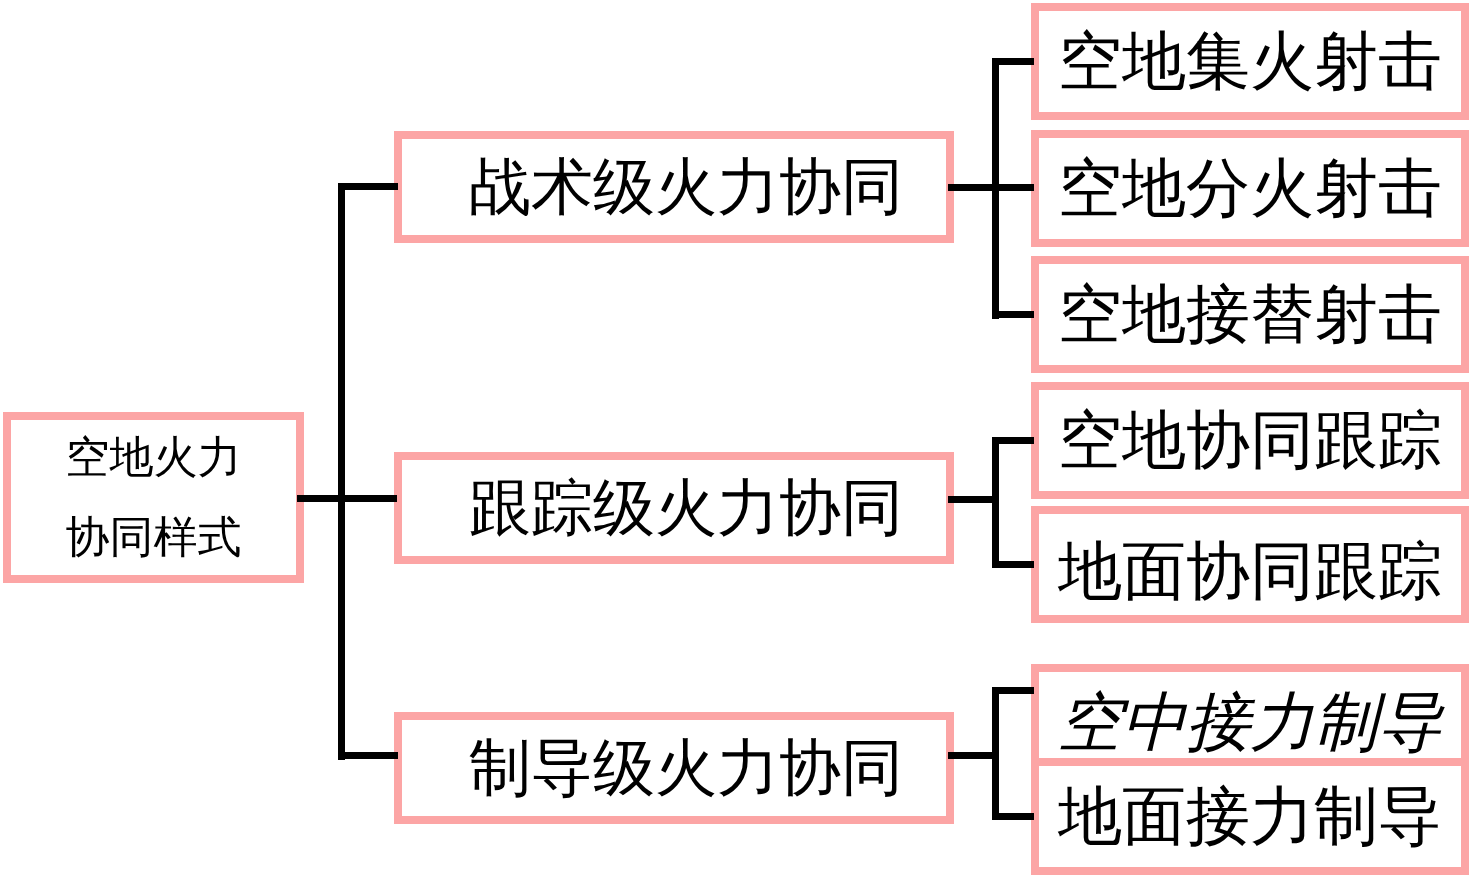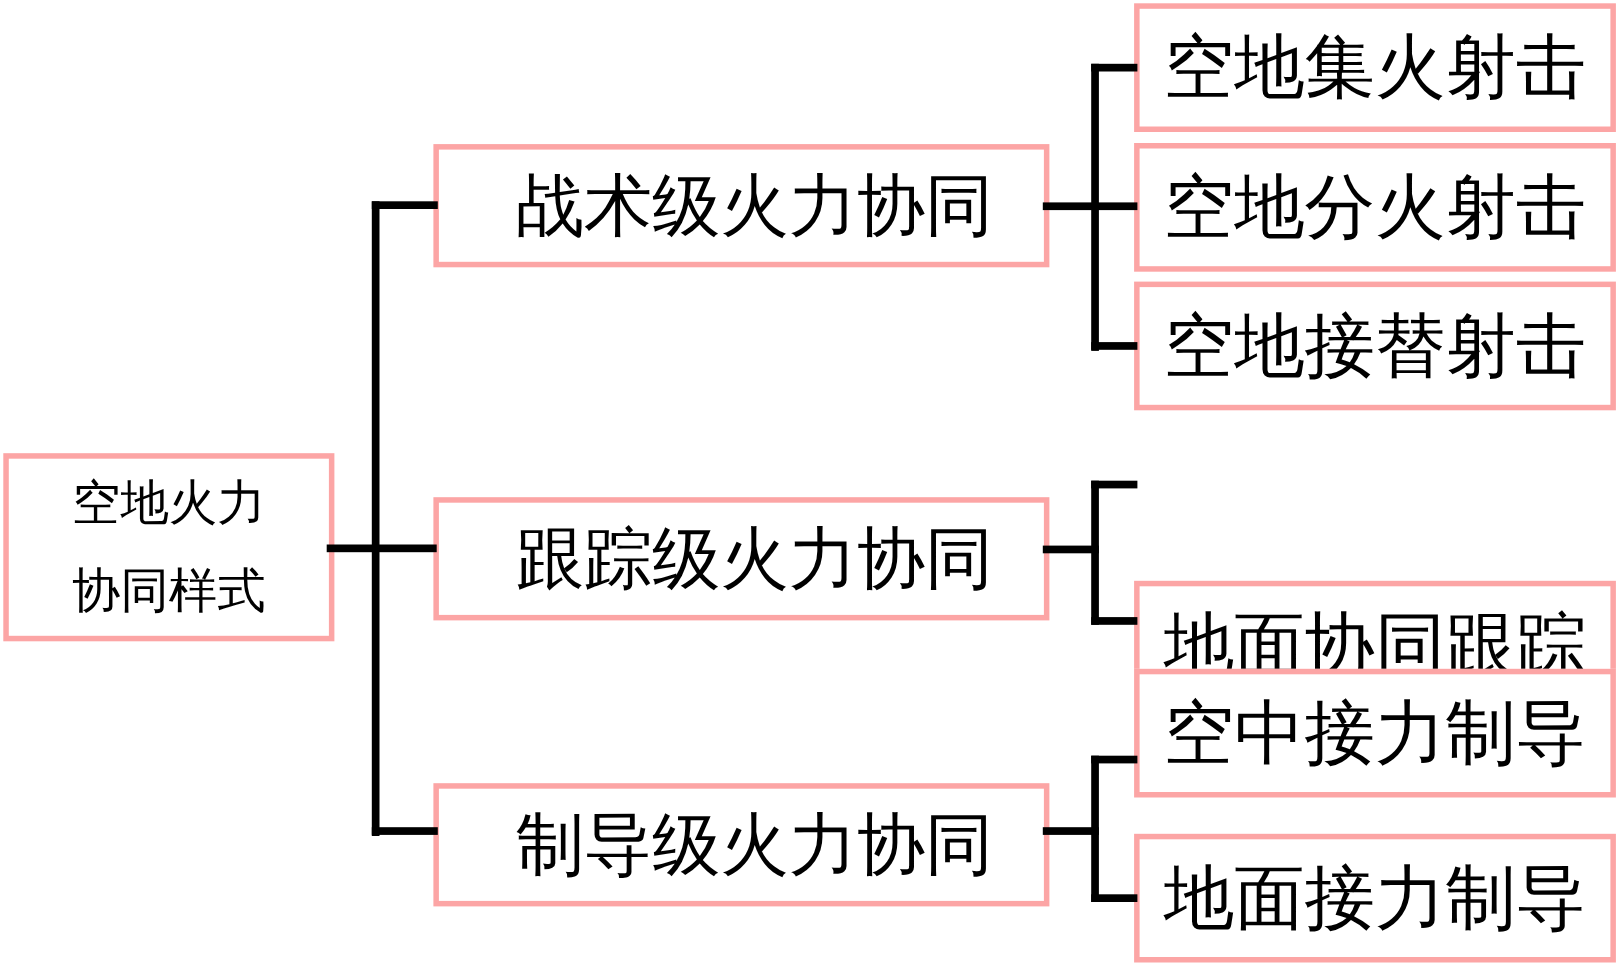--- a/index.html
+++ b/index.html
@@ -12,21 +12,21 @@
     width: 1474px;
     height: 879px;
     background: #ffffff;
     font-family: "Liberation Serif", "DejaVu Serif", serif;
     color: #000000;
     overflow: hidden;
   }
   .node {
     position: absolute;
     box-sizing: border-box;
-    border: 5px solid #fca5a5;
+    border: 8px solid #fca5a5;
     background: #ffffff;
     display: flex;
     align-items: center;
     justify-content: center;
     white-space: nowrap;
     text-align: center;
   }
   .node-root {
     left: 3px; top: 412px;
     width: 301px; height: 171px;
@@ -72,24 +72,27 @@
 
   <div class="node node-leaf" style="top:3px;">
     <span>空地集火射击</span>
   </div>
   <div class="node node-leaf" style="top:130px;">
     <span>空地分火射击</span>
   </div>
   <div class="node node-leaf" style="top:256px;text-align:center;">
     <span>空地接替射击</span>
   </div>
-  <div class="node node-leaf" style="top:528px;">
+  <div class="node node-leaf" style="top:382px;">
+    <span>空地协同跟踪</span>
+  </div>
+  <div class="node node-leaf" style="top:506px;align-items:flex-end;">
     <span>地面协同跟踪</span>
   </div>
-  <div class="node node-leaf" style="top:608px;">
+  <div class="node node-leaf" style="top:664px;font-style:italic;">
     <span>空中接力制导</span>
   </div>
   <div class="node node-leaf" style="top:758px;">
     <span>地面接力制导</span>
   </div>
 
   <div class="line" style="left:297px; top:495px; width:100px; height:7px;"></div>
   <div class="line" style="left:338px; top:183px; width:7px; height:577px;"></div>
   <div class="line" style="left:338px; top:183px; width:60px; height:7px;"></div>
   <div class="line" style="left:338px; top:752px; width:60px; height:7px;"></div>

